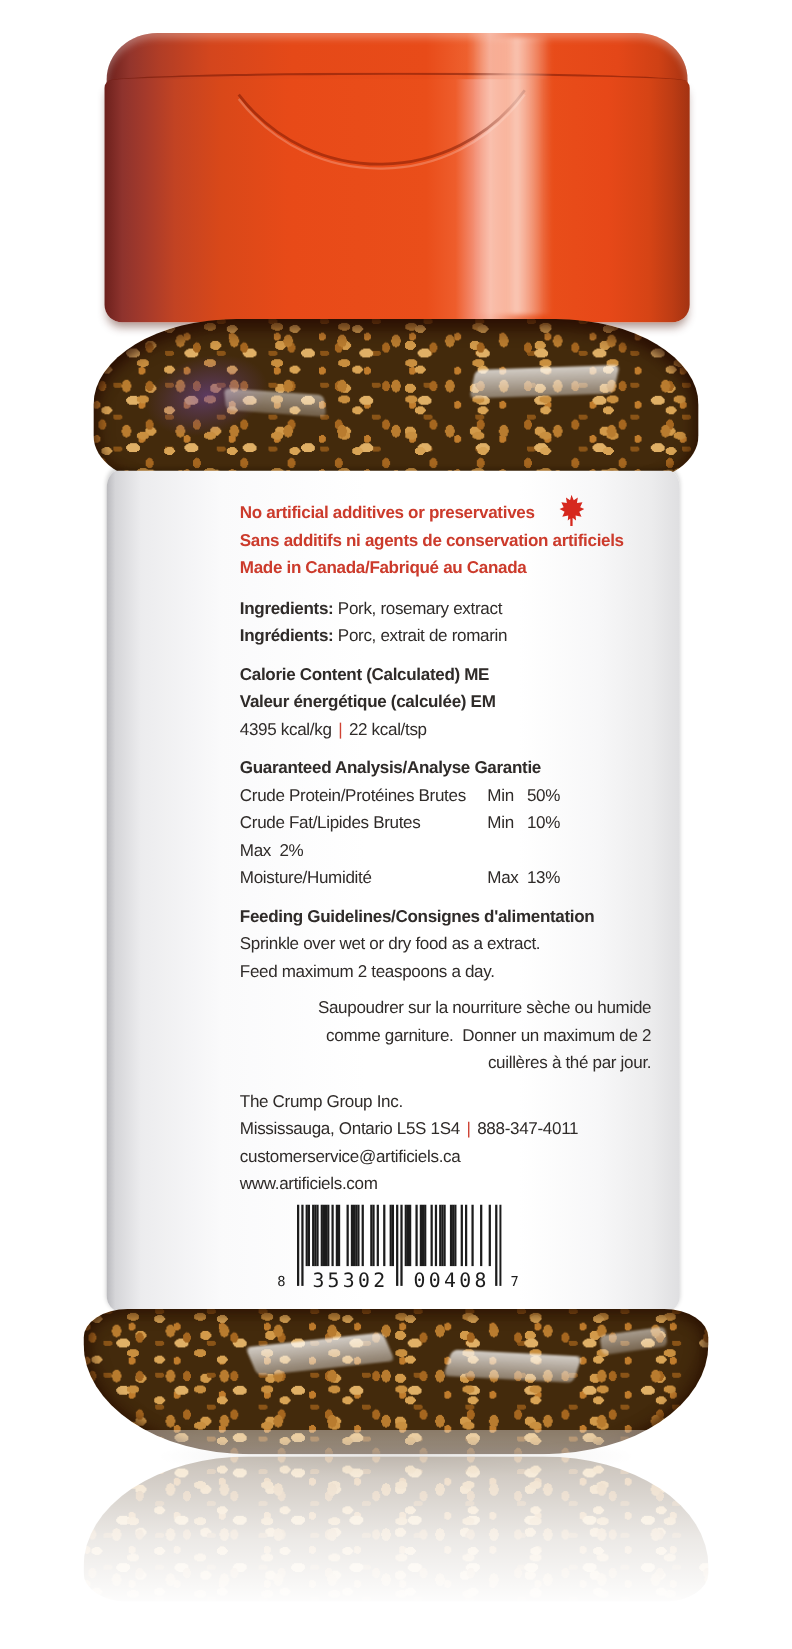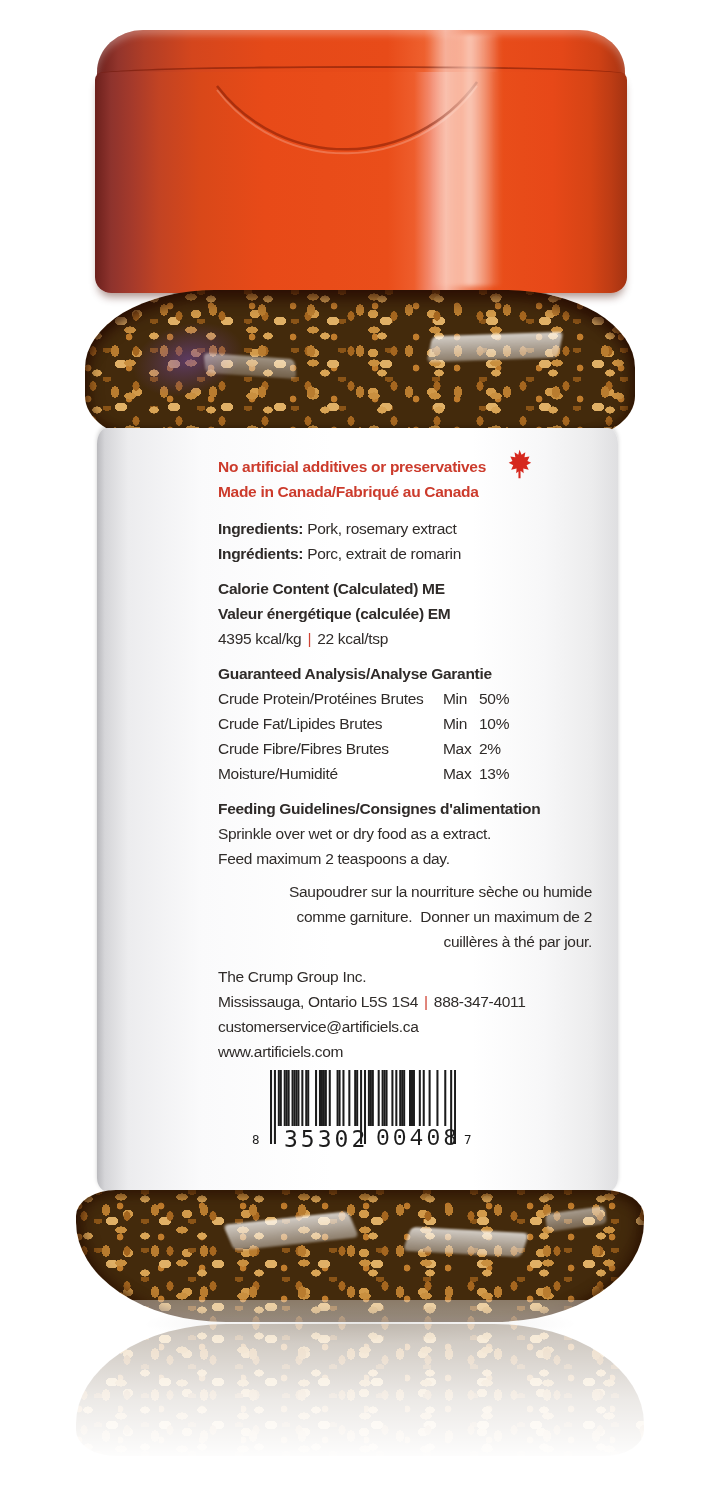--- a/index.html
+++ b/index.html
@@ -75,23 +75,23 @@
   .an-name{width:225px;}
   .an-q{width:36px;}
   .pre{white-space:pre-wrap;}
   .maple{position:absolute;left:410px;top:20px;}
 
   
   .barcode{position:relative;margin:6px 0 0 32px;width:230px;height:86px;}
   .bc-bars{position:absolute;left:20px;top:0;}
   .bc-bars rect{fill:#1c1c1c;}
   .bc-num{position:absolute;bottom:4px;font-family:"DejaVu Sans Mono",monospace;
-    font-size:23px;letter-spacing:3px;color:#1c1c1c;text-align:left;margin-top:26px;}
+    font-size:18px;letter-spacing:3px;color:#1c1c1c;text-align:left;margin-top:26px;}
   .bc-g1{left:34px;width:78px;}
-  .bc-g2{left:126px;width:78px;font-family:Liberation Mono, monospace;}
+  .bc-g2{left:126px;width:78px;}
   .bc-side{position:absolute;bottom:4px;font-family:"DejaVu Sans Mono",monospace;
     font-size:12.5px;color:#1c1c1c;}
   .bc-lead{left:2px;} .bc-check{left:214px;}
 
   
   .ground-shadow{position:absolute;left:60px;top:1296px;width:600px;height:56px;
     background:radial-gradient(50% 50% at 50% 50%,rgba(40,30,20,.22),rgba(40,30,20,0) 72%);}
   .reflection{position:absolute;left:76px;top:1324px;width:568px;height:132px;
     transform:scaleY(-1);opacity:.55;
     border-radius:40px 40px 150px 150px / 26px 26px 100px 100px;}
@@ -122,20 +122,21 @@
 
   <div class="label">
     <div class="label-content">
 
       <svg class="maple" width="25" height="32" viewBox="0 0 60 72">
         <path fill="#d6281e" d="M30 2 L35 14 L44 8 L42 20 L54 18 L49 29 L58 33 L47 39 L52 50 L39 47 L40 58 L31 51 L22 58 L23 47 L10 50 L15 39 L4 33 L13 29 L8 18 L20 20 L18 8 L27 14 Z M27.5 49 L32.5 49 L32.5 70 L27.5 70 Z"></path>
       </svg>
 
       <div class="sec">
         <div class="red b">No artificial additives or preservatives</div>
+        <div class="red b">Sans additifs ni agents de conservation artificiels</div>
         <div class="red b">Made in Canada/Fabriqué au Canada</div>
       </div>
 
       <div class="sec gap12">
         <div><span class="b">Ingredients:</span> <span>Pork, rosemary extract</span></div>
         <div><span class="b">Ingrédients:</span> <span>Porc, extrait de romarin</span></div>
       </div>
 
       <div class="sec gap10">
         <div class="b">Calorie Content (Calculated) ME</div>
@@ -149,21 +150,20 @@
           <span class="an-name">Crude Protein/Protéines Brutes</span>
           <span class="an-q">Min</span>
           <span>50%</span>
         </div>
         <div class="an-row">
           <span class="an-name">Crude Fat/Lipides Brutes</span>
           <span class="an-q">Min</span>
           <span>10%</span>
         </div>
         <div class="an-row">
-          <span class="an-name">Crude Fibre/Fibres Brutes</span>
           <span class="an-q">Max</span>
           <span>2%</span>
         </div>
         <div class="an-row">
           <span class="an-name">Moisture/Humidité</span>
           <span class="an-q">Max</span>
           <span>13%</span>
         </div>
       </div>
 

